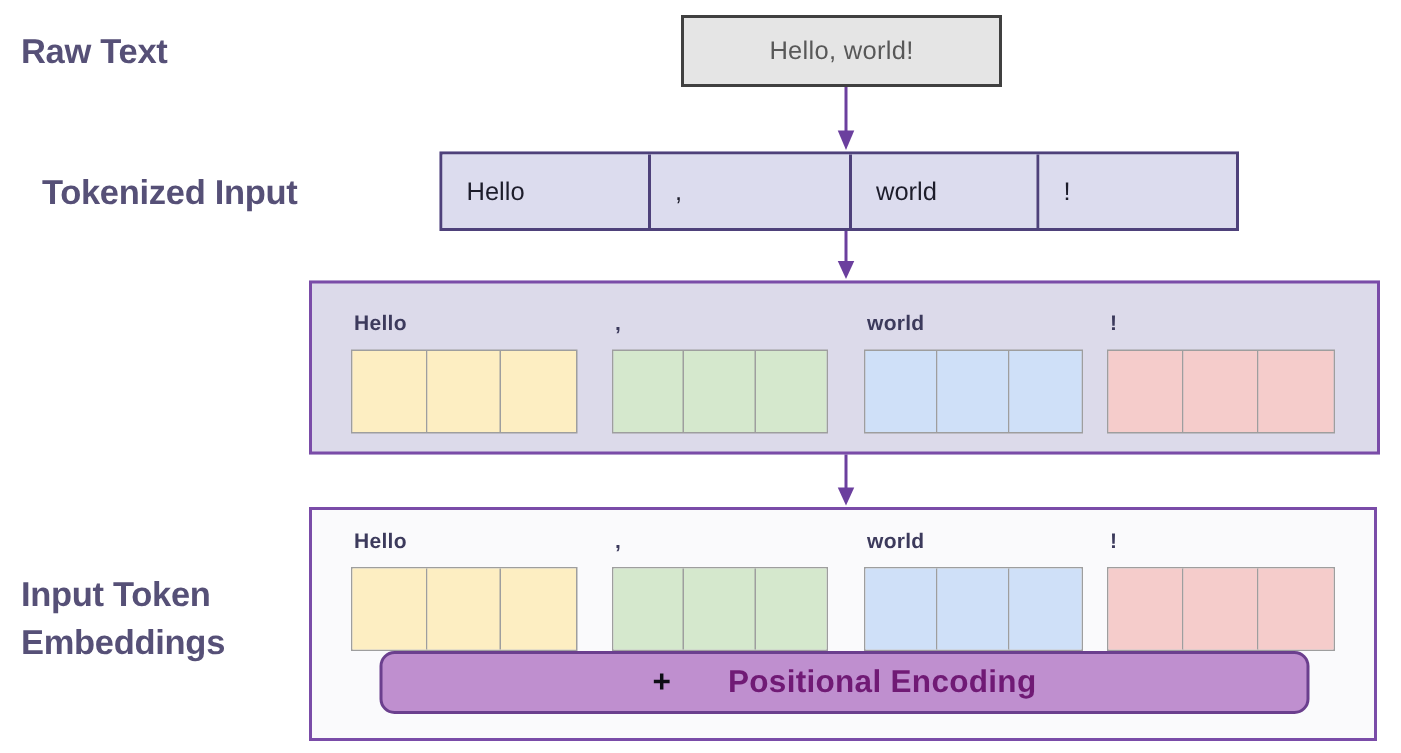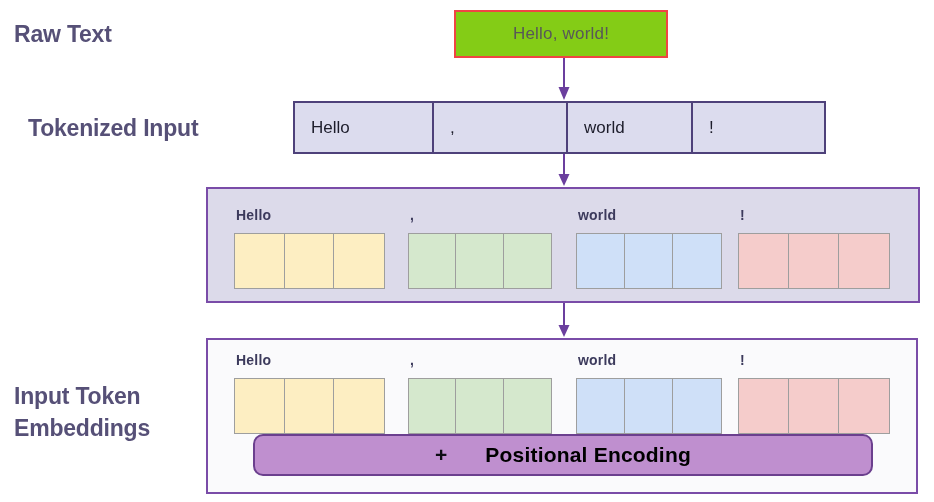--- a/index.html
+++ b/index.html
@@ -35,22 +35,22 @@
   #label-raw-text   { left: 14px; top: 19px; }
   #label-tokenized  { left: 28px; top: 113px; }
   #label-token-emb  { left: 14px; top: 197px; }
   #label-input-emb  { left: 14px; top: 381px; }
 
   
   #raw-text-box {
     position: absolute;
     left: 454px; top: 10px;
     width: 214px; height: 48px;
-    background: #84cc16;
-    border: 2px solid #ef4444;
+    background: #e5e5e5;
+    border: 2px solid #404040;
     box-sizing: border-box;
     display: flex;
     align-items: center;
     justify-content: center;
   }
   #raw-text-value {
     font-size: 17px;
     color: #585858;
     letter-spacing: 0.2px;
   }
@@ -176,21 +176,21 @@
     gap: 22px;
   }
   #pe-plus {
     font-size: 21px;
     font-weight: bold;
     color: #0d0d14;
   }
   #pe-label {
     font-size: 21px;
     font-weight: bold;
-    color: #000000;
+    color: #701a75;
     letter-spacing: 0.2px;
     margin-left: 16px;
   }
 </style>
 </head>
 <body>
 
 <div class="stage">
 
   <div class="row-label" id="label-raw-text">Raw Text</div>

